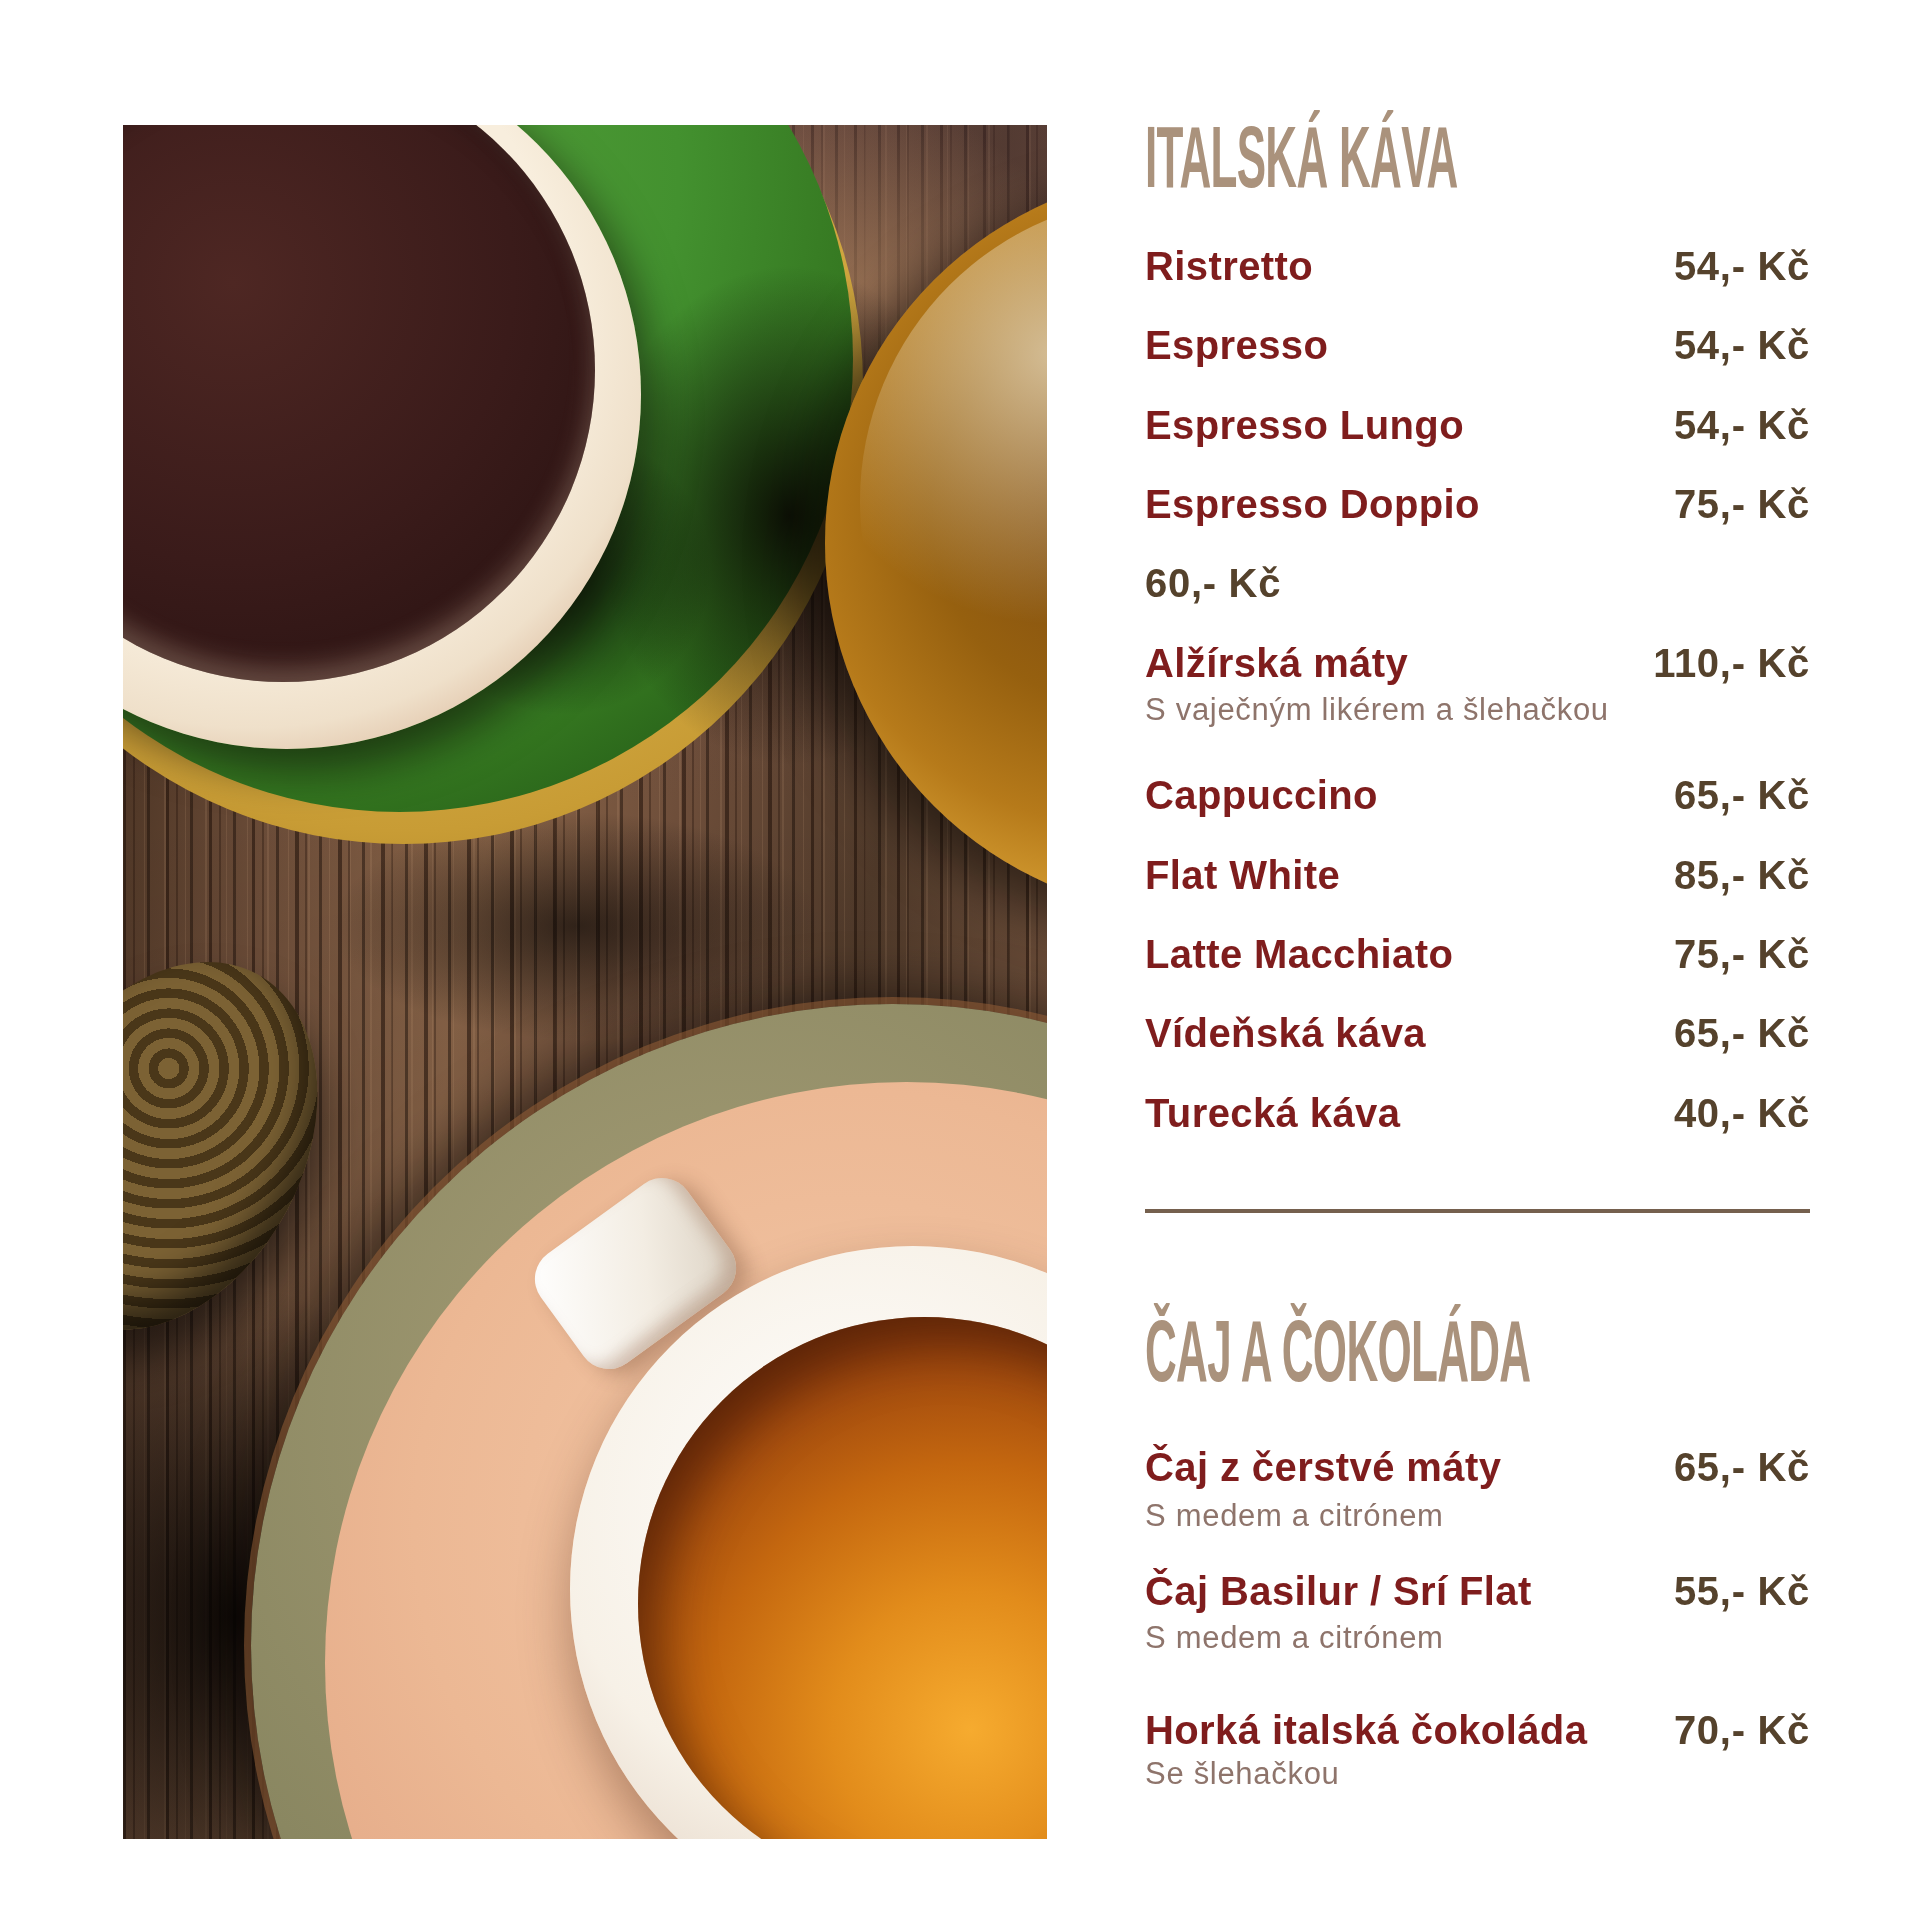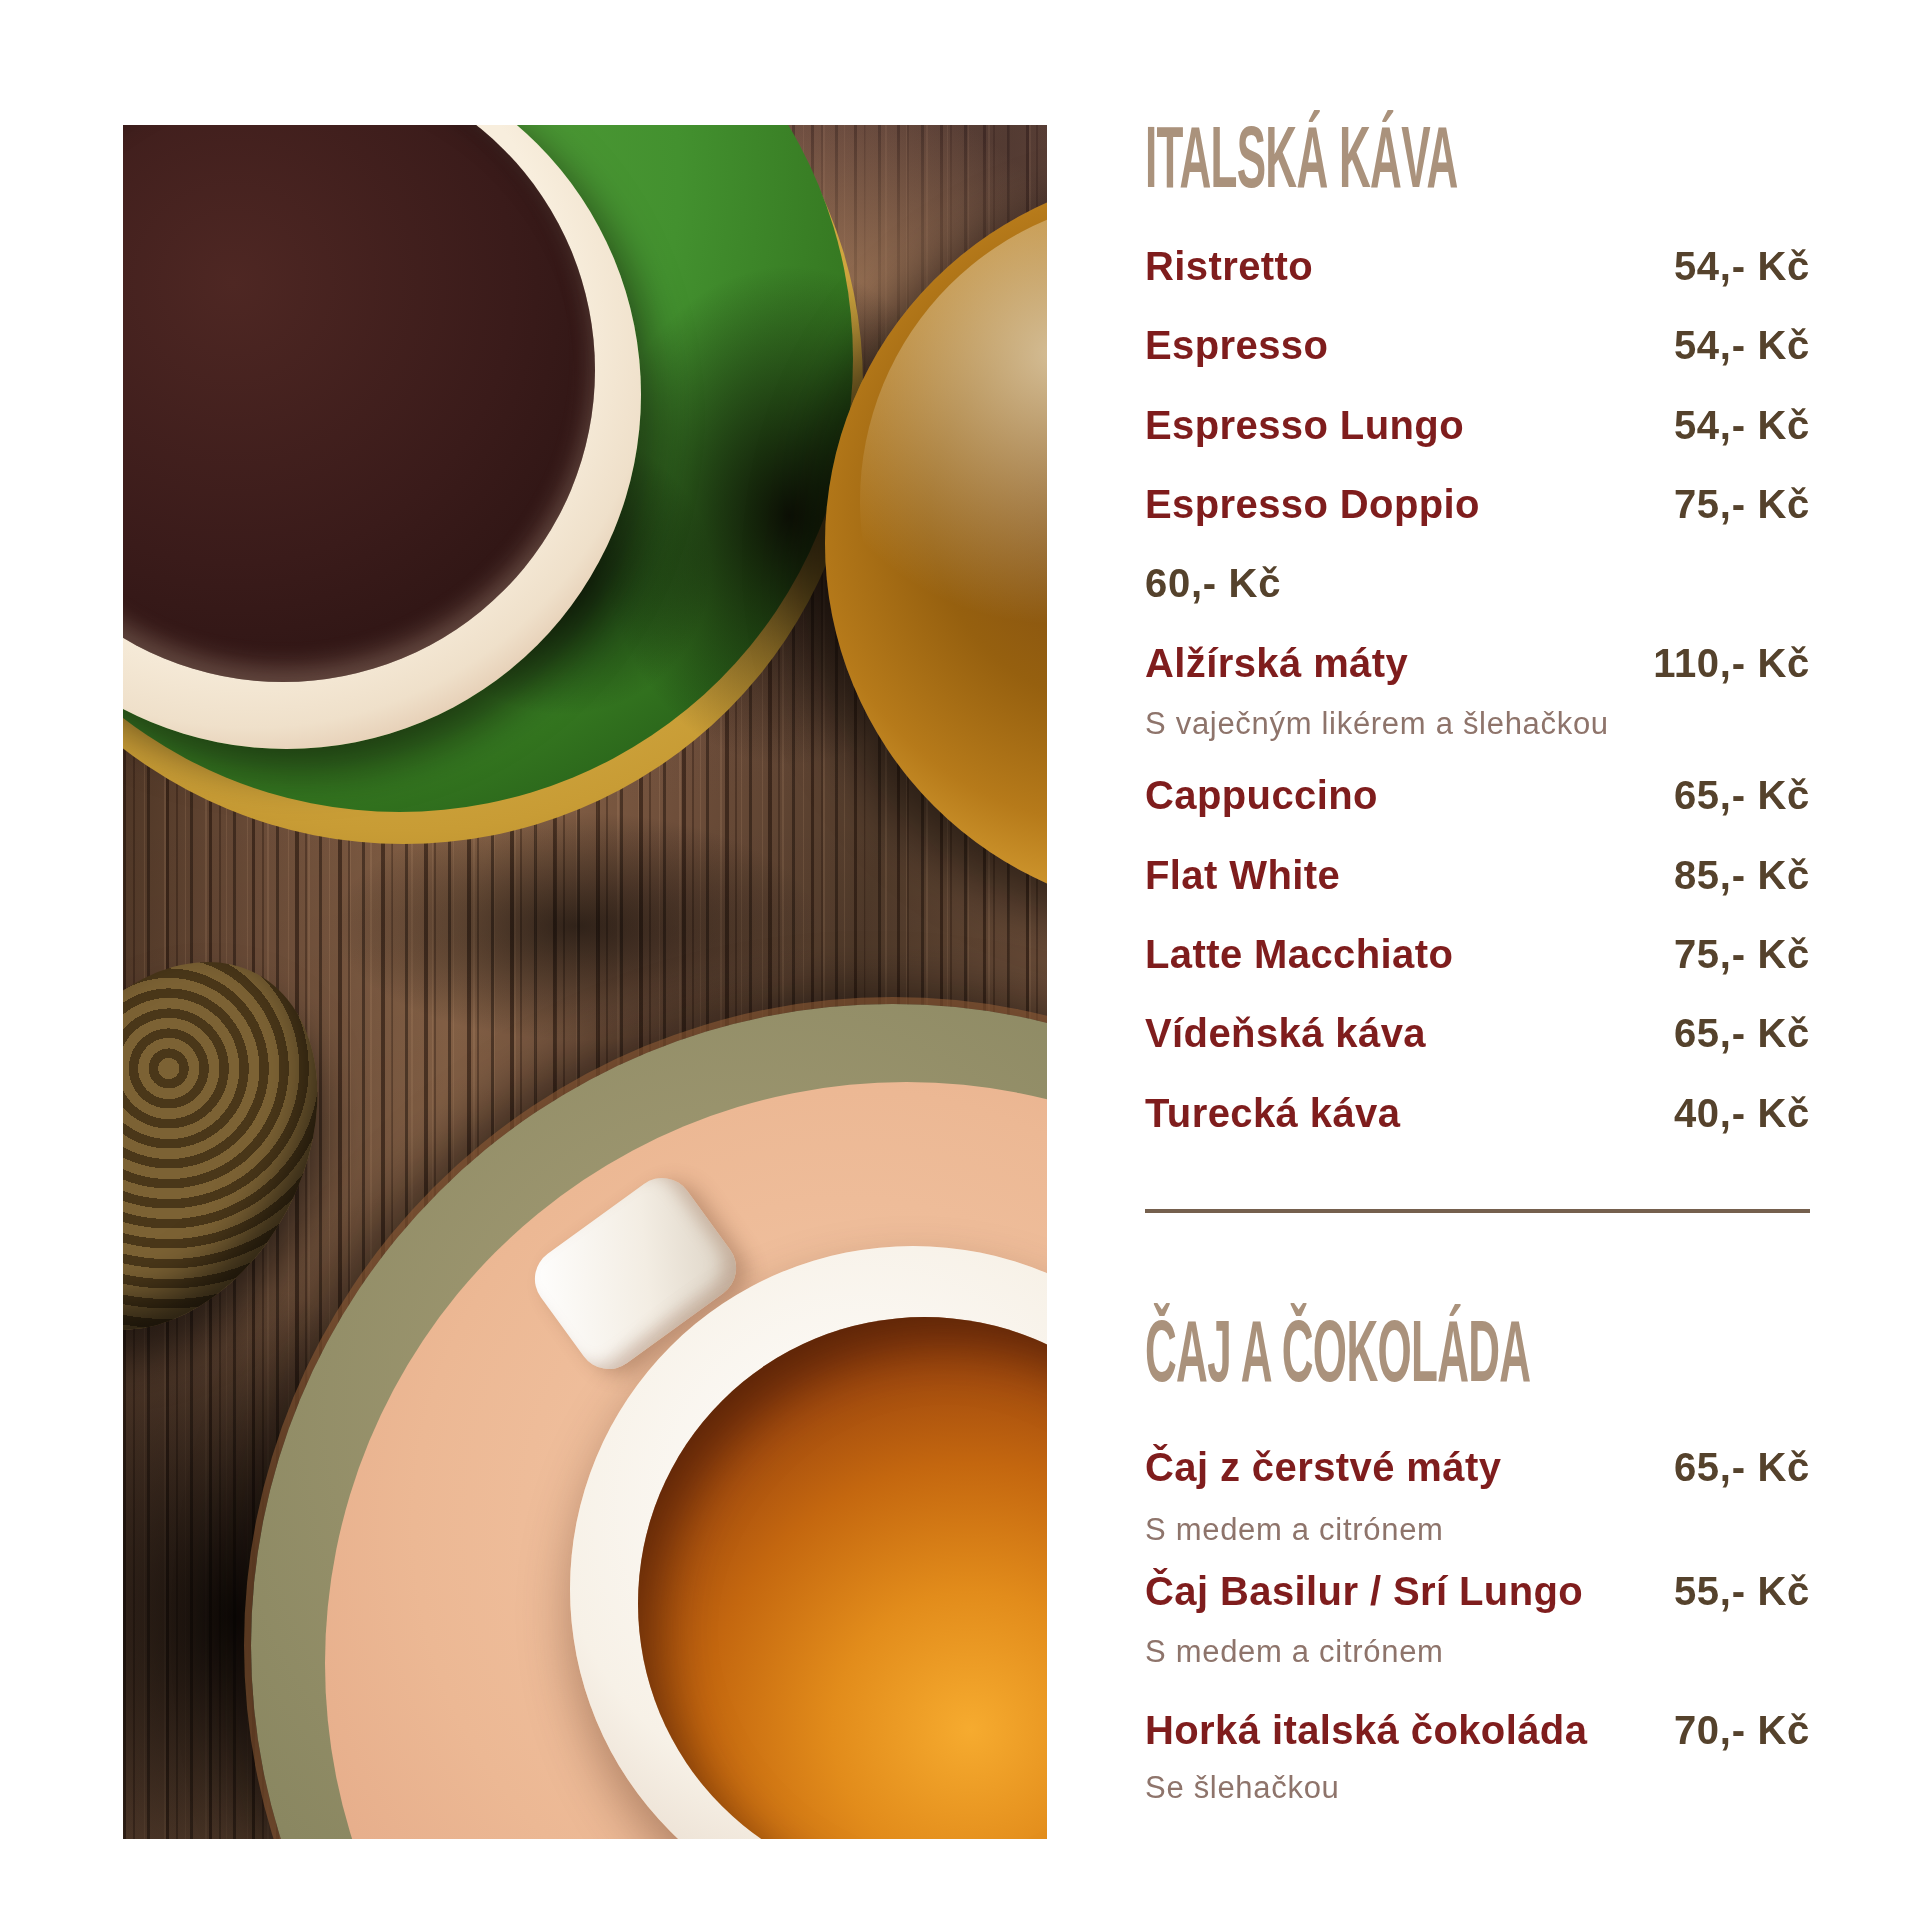--- a/index.html
+++ b/index.html
@@ -69,21 +69,21 @@
   
   .menu-col{position:absolute;left:1145px;top:0;width:665px;height:1912px;}
   .section-title{
     position:absolute;left:0;margin:0;white-space:nowrap;line-height:1;
     font-size:88px;font-weight:700;letter-spacing:-1.4px;color:#aa927c;
     transform:scaleX(.5);transform-origin:left top;
   }
   .row{position:absolute;left:0;width:100%;display:flex;justify-content:space-between;align-items:baseline;}
   .item-name{font-size:40px;font-weight:700;letter-spacing:0.4px;color:#7f1d1d;line-height:1.2;white-space:nowrap;}
   .item-price{font-size:40px;font-weight:700;letter-spacing:0.7px;color:#55422c;line-height:1.2;white-space:nowrap;}
-  .item-note{position:absolute;left:0;font-size:31px;font-weight:400;letter-spacing:0.7px;color:#8e746b;line-height:1.2;white-space:nowrap;margin-top:14px;}
+  .item-note{position:absolute;left:0;font-size:31px;font-weight:400;letter-spacing:0.7px;color:#8e746b;line-height:1.2;white-space:nowrap;}
   .divider{position:absolute;left:0;width:100%;height:3.5px;background:#75604e;}
 </style>
 </head>
 <body>
 
 <div class="canvas">
 
   <div class="photo" aria-label="Top view of dark coffee in a cream cup on a green saucer, a glass of amber tea and a white cup of orange tea on a peach saucer, on a dark wooden table">
     <div class="wood-tint"></div>
     <div class="wood-highlight-tr"></div>
@@ -160,21 +160,21 @@
 
     <h1 class="section-title" style="top:1307px">ČAJ A ČOKOLÁDA</h1>
 
     <div class="row" style="top:1443px">
       <span class="item-name">Čaj z čerstvé máty</span>
       <span class="item-price">65,- Kč</span>
     </div>
     <div class="item-note" style="top:1497px">S medem a citrónem</div>
 
     <div class="row" style="top:1567px">
-      <span class="item-name">Čaj Basilur / Srí Lungo</span>
+      <span class="item-name">Čaj Basilur / Srí Flat</span>
       <span class="item-price">55,- Kč</span>
     </div>
     <div class="item-note" style="top:1619px">S medem a citrónem</div>
 
     <div class="row" style="top:1706px">
       <span class="item-name">Horká italská čokoláda</span>
       <span class="item-price">70,- Kč</span>
     </div>
     <div class="item-note" style="top:1755px">Se šlehačkou</div>
 

